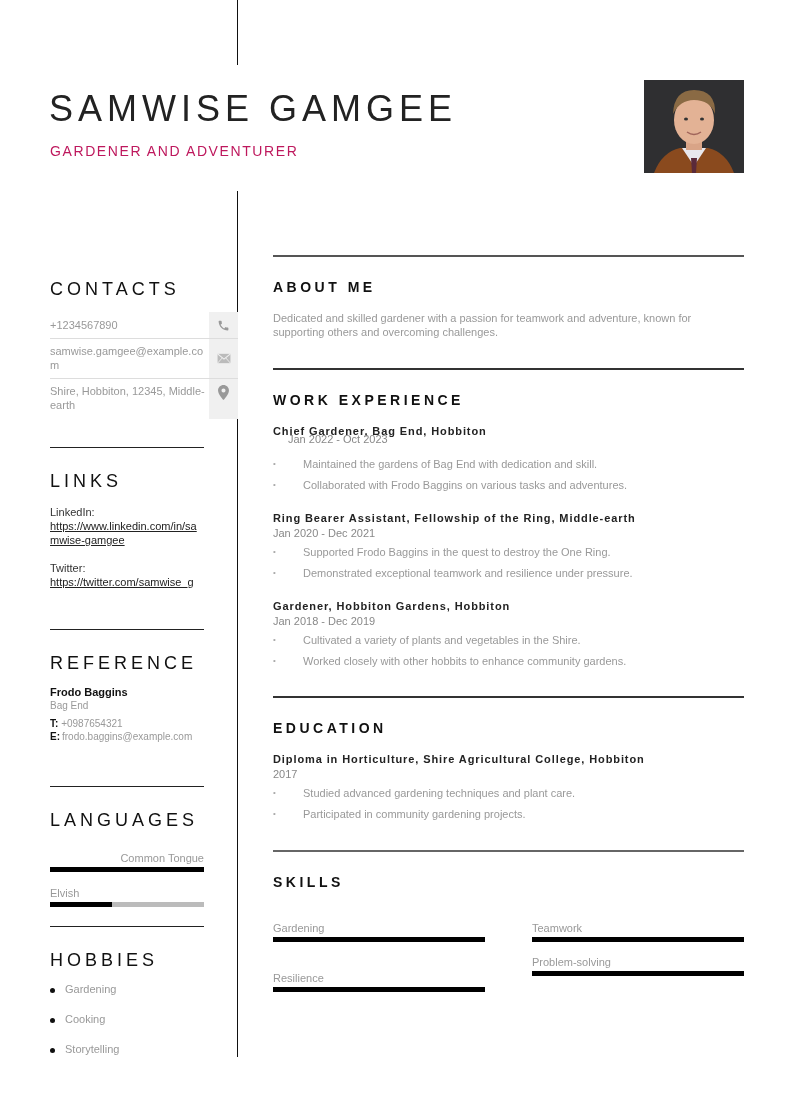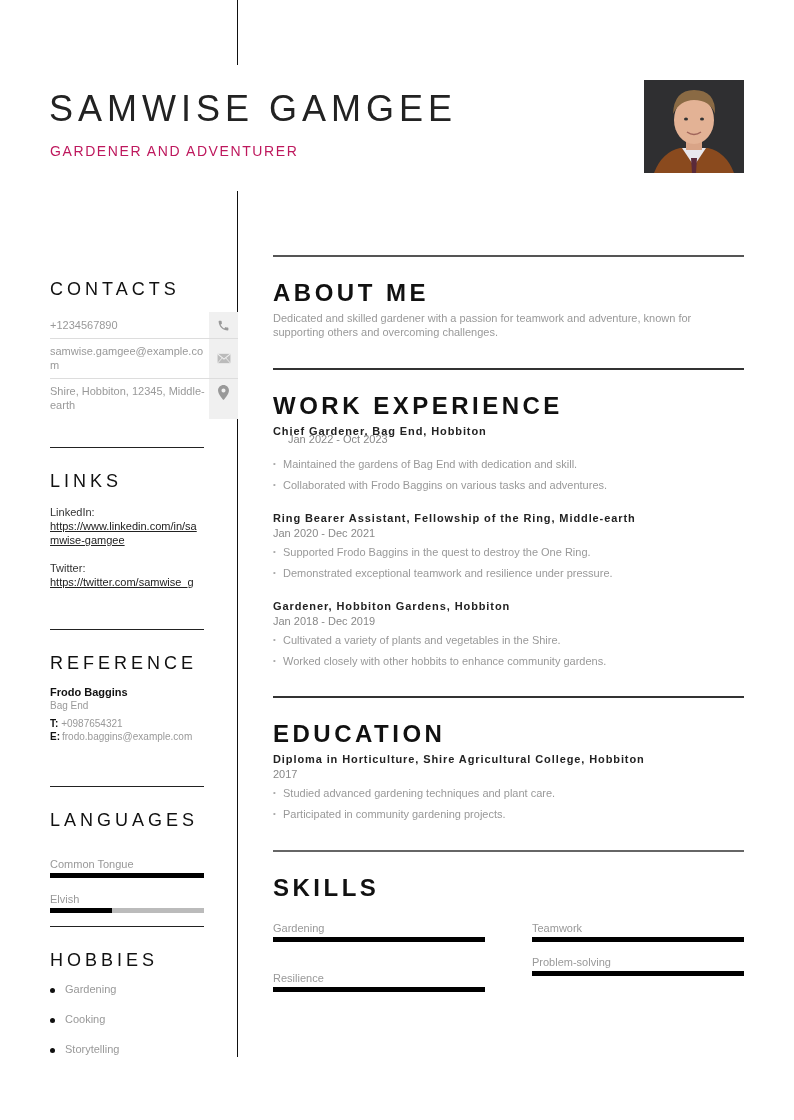--- a/index.html
+++ b/index.html
@@ -33,27 +33,27 @@
 
   .bar { position: relative; height: 5px; background: #bbb; }
   .bar .fill { position: absolute; left: 0; top: 0; height: 5px; background: #000; }
 
   .hobby { position: absolute; left: 50px; font-size: 11px; color: #999; }
   .hobby::before { content: ""; position: absolute; left: 0; top: 5px; width: 5px; height: 5px; border-radius: 50%; background: #111; }
   .hobby span { margin-left: 15px; }
 
   
   .mrule { position: absolute; left: 273px; width: 471px; height: 2px; background: #333; }
-  .mh { position: absolute; left: 273px; font-size: 24px; letter-spacing: 3.5px; color: #111; white-space: nowrap; }
+  .mh { position: absolute; left: 273px; font-size: 14px; letter-spacing: 3.5px; color: #111; white-space: nowrap; }
   .para { position: absolute; left: 273px; width: 471px; font-size: 11px; color: #999; line-height: 14px; }
   .job-t { position: absolute; left: 273px; font-size: 11px; font-weight: bold; letter-spacing: 0.9px; color: #222; white-space: nowrap; }
   .job-d { position: absolute; left: 273px; font-size: 11px; color: #888; white-space: nowrap; }
   .bul { position: absolute; left: 273px; font-size: 11px; color: #999; white-space: nowrap; }
   .bul::before { content: "•"; position: absolute; left: 0; font-size: 8px; top: 1px; color: #aaa; }
-  .bul span { margin-left: 10px; }
+  .bul span { margin-left: 30px; }
 
   .skill { position: absolute; width: 212px; }
   .skill .lbl { font-size: 11px; color: #999; line-height: 14px; }
   .skill .sbar { margin-top: 2px; height: 5px; background: #000; }
 </style>
 </head>
 <body>
 
 <div class="vline-top"></div>
 <div class="vline-main"></div>
@@ -134,21 +134,21 @@
   <div class="ref-line" style="display:flex;">
     <b style="flex:none;margin-right:2px;">E:</b>
     <span style="word-break:break-all;">frodo.baggins@example.com</span>
   </div>
 </div>
 
 <div class="rule" style="left:50px;top:786px;width:154px;"></div>
 
 <div class="sb" style="top:810px;">
   <h2 class="sec-h">LANGUAGES</h2>
-  <div style="margin-top:26px;">
+  <div style="margin-top:20px;text-align:right;">
     <div class="small">Common Tongue</div>
     <div class="bar" style="margin-top:2px;">
         <div class="fill" style="width:100%;"></div>
       </div>
   </div>
   <div style="margin-top:14px;">
     <div class="small">Elvish</div>
     <div class="bar" style="margin-top:2px;">
         <div class="fill" style="width:40%;"></div>
       </div>

